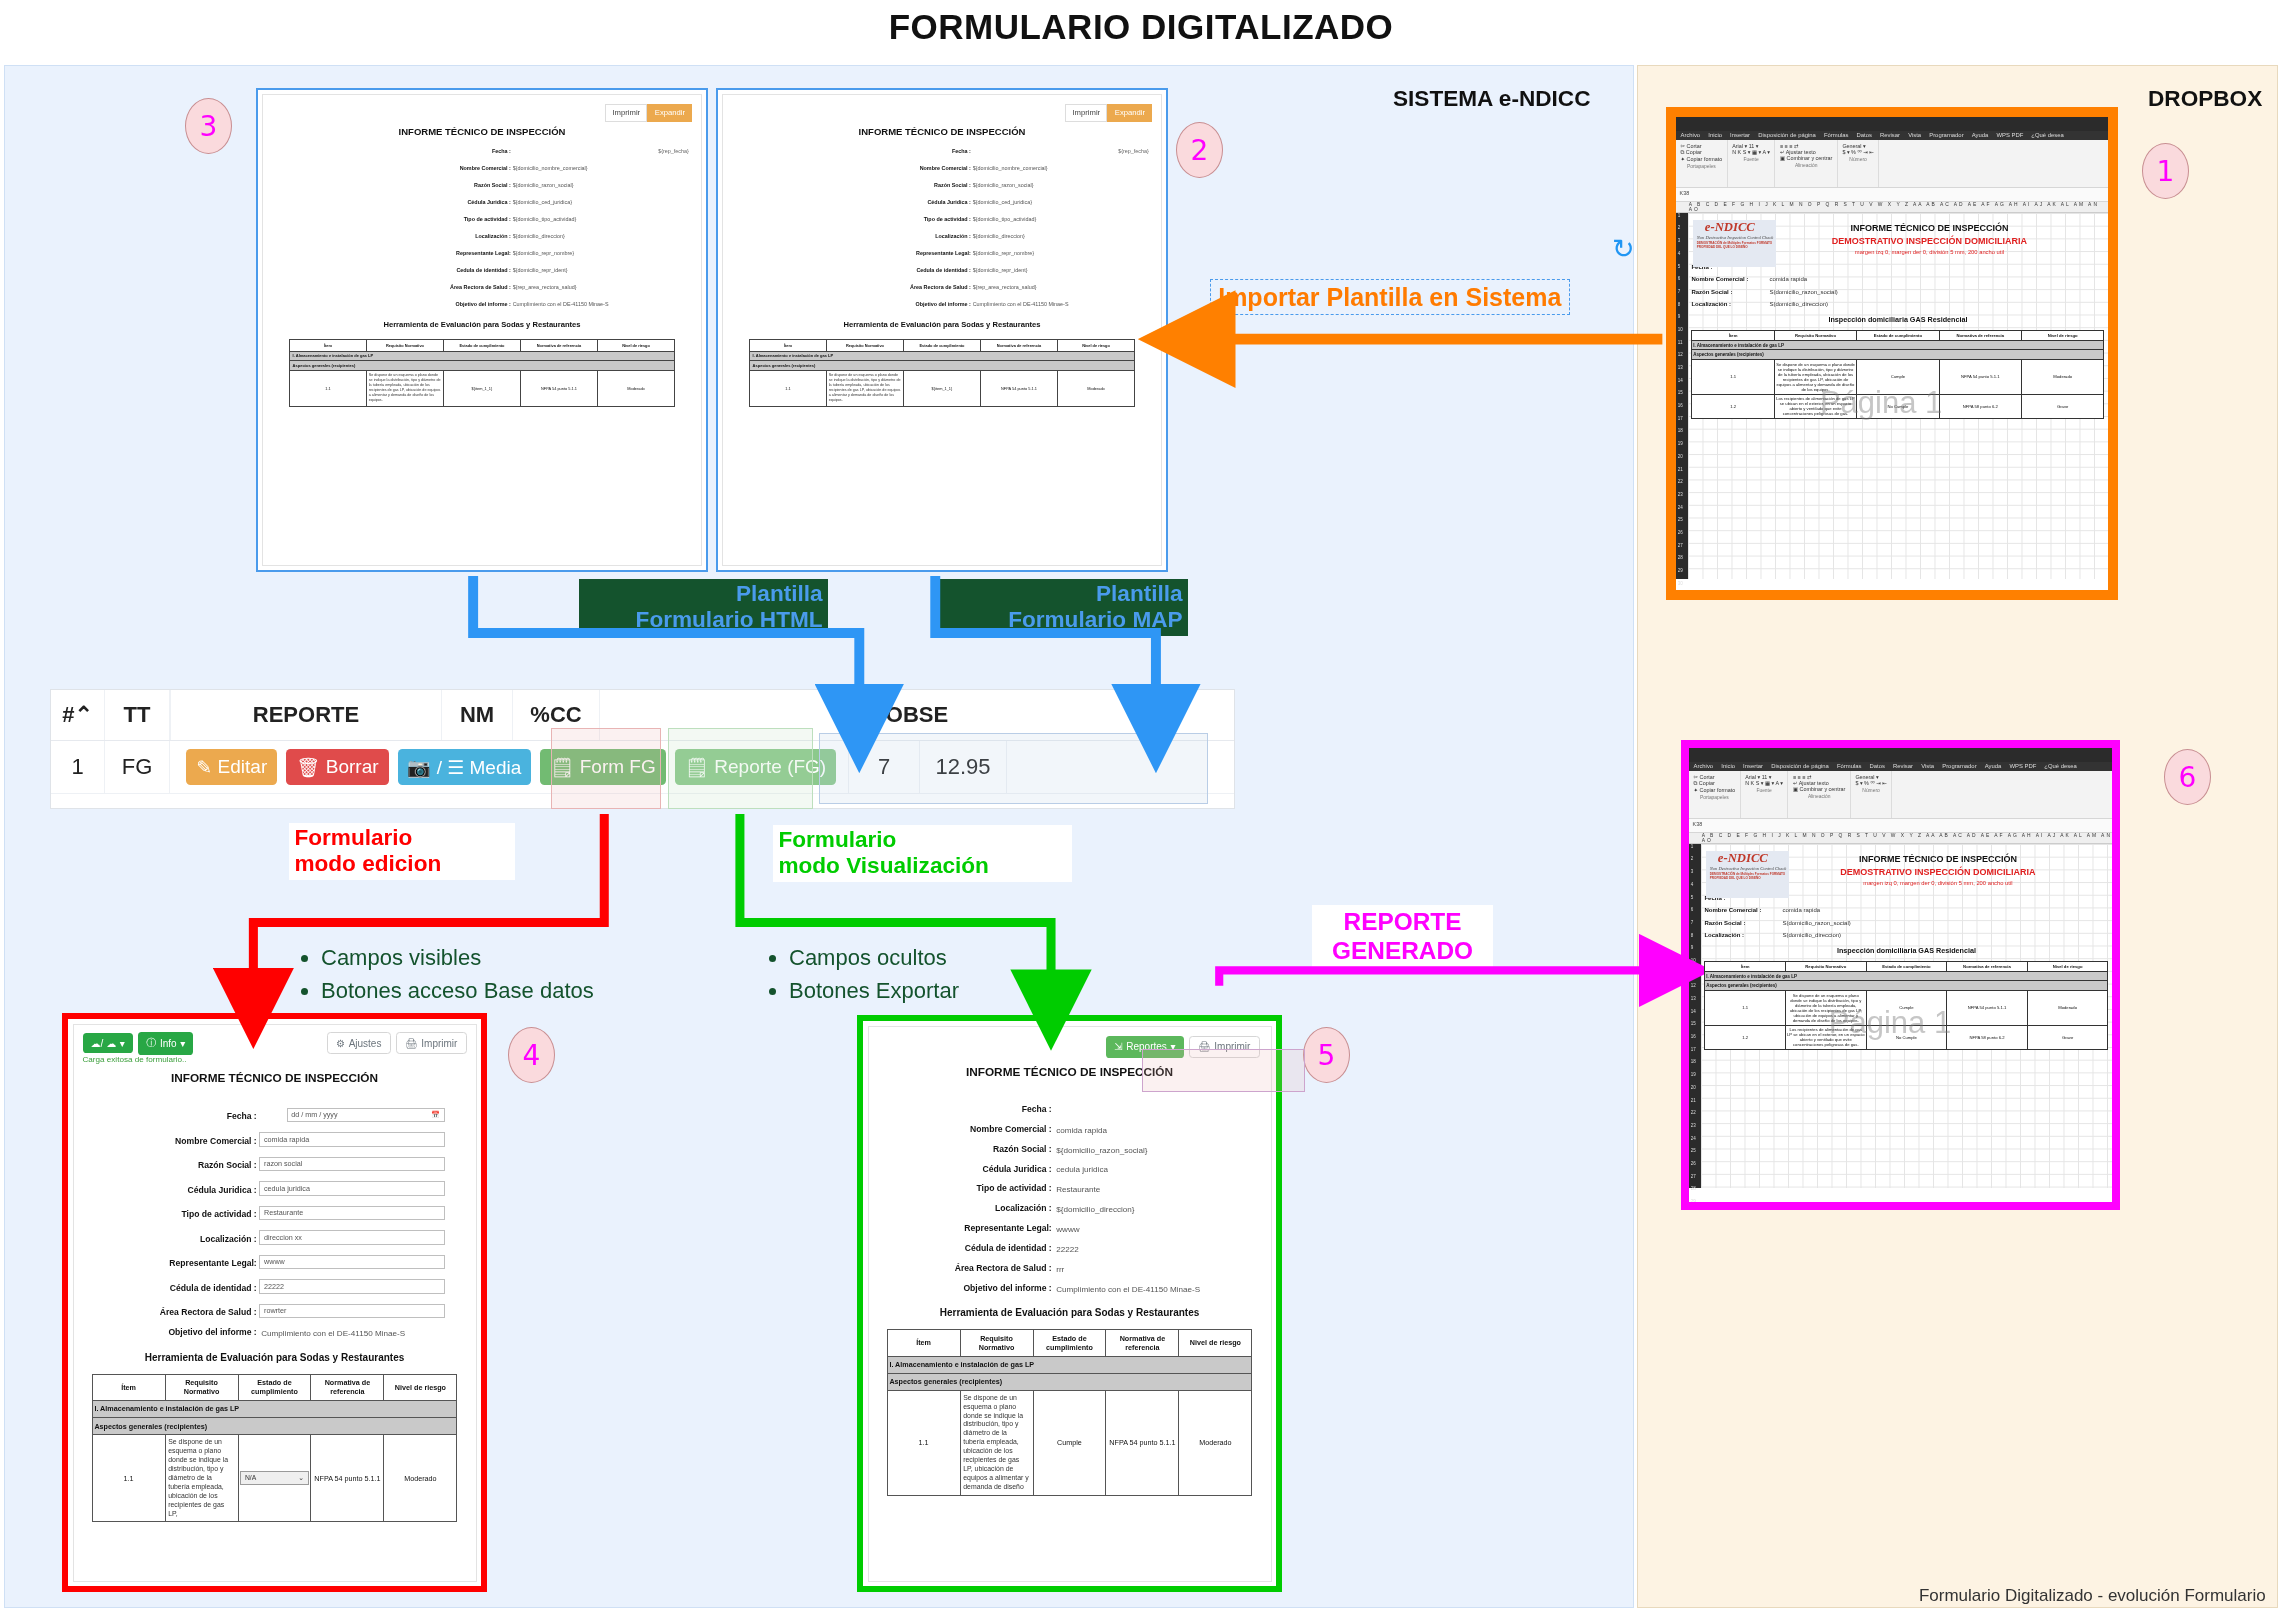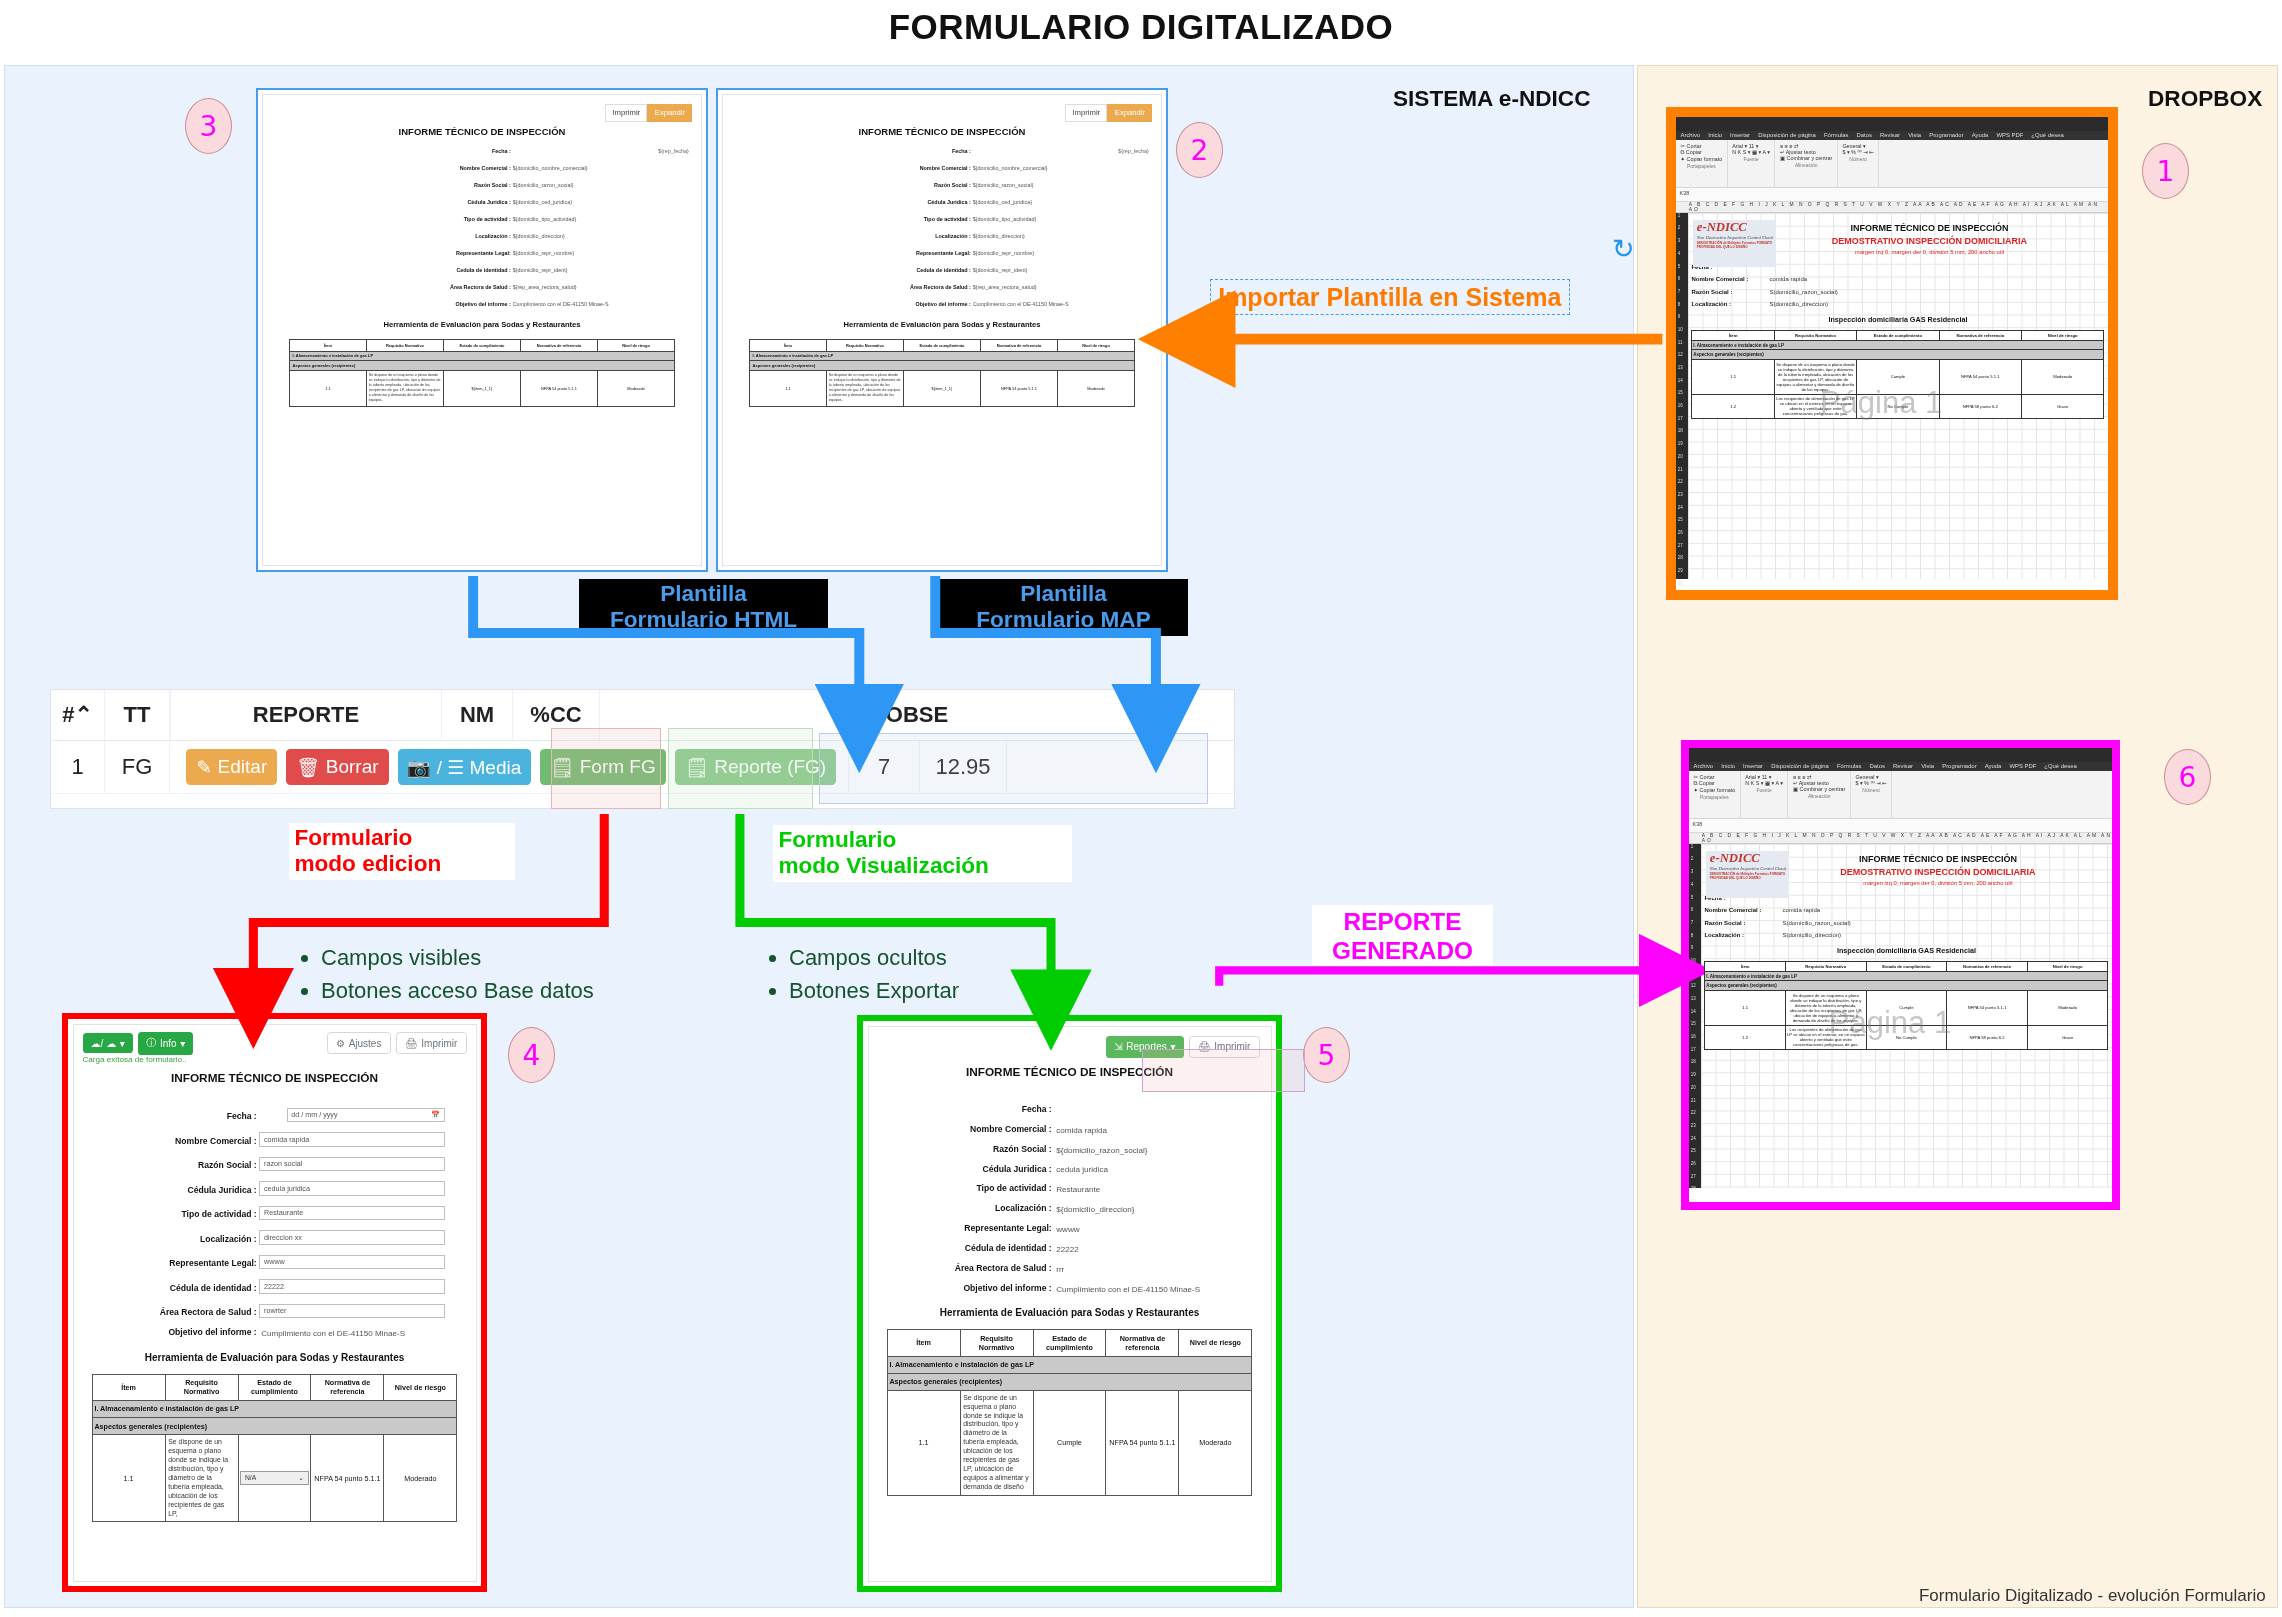--- a/index.html
+++ b/index.html
@@ -49,22 +49,22 @@
   .fld span{ color:#555; }
   .fld .right{ margin-left:auto; padding-right:12.7px; color:#666; }
   .doc-h2{ text-align:center; font-size:7.6px; font-weight:bold; margin-top:13.6px; color:#111;}
   table.mini{ border-collapse:collapse; width:88%; margin:10px auto 0; table-layout:fixed;}
   table.mini th, table.mini td{ border:0.7px solid #444; font-size:3.9px; padding:2.7px 0.9px; text-align:center; color:#111;}
   table.mini th{ font-weight:bold; }
   table.mini td.req{ text-align:left; font-size:3.7px; padding:2.7px 1.8px; line-height:1.35; color:#333;}
   tr.sec td{ background:#c9c9c9; text-align:left; font-weight:bold; font-size:4px; padding:1.8px 2.7px;}
   
   .lbl-blue{
-    position:absolute; background:#000000; color:#4a9bec;
-    font-size:22.6px; font-weight:bold; line-height:1.18; text-align:center; padding:1.8px 5.4px;
+    position:absolute; background:#14532d; color:#4a9bec;
+    font-size:22.6px; font-weight:bold; line-height:1.18; text-align:right; padding:1.8px 5.4px;
   }
   .lbl-red{
     position:absolute; background:#fff; color:#ff0000;
     font-size:22.6px; font-weight:bold; line-height:1.18; padding:1.8px 5.4px;
   }
   .lbl-green{
     position:absolute; background:#fff; color:#00cc00;
     font-size:22.6px; font-weight:bold; line-height:1.18; padding:1.8px 5.4px;
   }
   .lbl-magenta{
@@ -136,21 +136,21 @@
   .xl-formula{ background:#fafafa; border-bottom:0.9px solid #d6d6d6; height:13.6px; font-size:5.4px; color:#444; padding:1.8px 3.6px; }
   .xl-cols{ background:#efefef; border-bottom:0.9px solid #ccc; height:11px; font-size:4.9px; color:#333; display:flex; align-items:center; padding-left:12.7px; letter-spacing:2px;}
   .xl-sheet{ position:relative; background:#fff; }
   .xl-rows{ position:absolute; left:0; top:0; width:11.8px; height:100%; background:#2b2b2b; color:#ddd; font-size:4.5px; }
   .xl-rows div{ height:12.7px; padding-left:1.8px;}
   .xl-body{ margin-left:11.8px; position:relative; padding:2.7px 3.6px 0 3.6px;
             background-image:linear-gradient(to right,#e5e5e5 0.9px,transparent 0.9px),
                              linear-gradient(to bottom,#e5e5e5 0.9px,transparent 0.9px);
             background-size:14.5px 12.7px; height:100%; }
   .logo-ndicc{ position:absolute; left:5.4px; top:7.2px; width:83px; height:47px; background:#e4e9f2; }
-  .logo-ndicc .l1{ font-family:"Liberation Serif", serif; font-style:italic; font-size:12.7px; color:#c0392b; font-weight:bold; padding-left:3.6px;}
+  .logo-ndicc .l1{ font-family:"Liberation Serif", serif; font-style:italic; font-size:12.7px; color:#c0392b; font-weight:bold; padding-left:3.6px;margin-left:8px;}
   .logo-ndicc .l2{ font-family:"Liberation Serif", serif; font-style:italic; font-size:4.5px; color:#444; padding-left:3.6px; line-height:1.25;}
   .logo-ndicc .l3{ font-size:3.1px; color:#c0392b; font-weight:bold; padding-left:3.6px; line-height:1.3;}
   .xl-h1{ text-align:center; font-size:9px; font-weight:bold; color:#111; padding-top:7.2px; margin-left:63px;}
   .xl-h2{ text-align:center; font-size:9px; font-weight:bold; color:#e02020; margin-left:63px; margin-top:3.6px;}
   .xl-h3{ text-align:center; font-size:5.8px; color:#e02020; margin-left:63px; margin-top:2.7px;}
   .xl-f{ font-size:6px; font-weight:bold; color:#111; margin-top:6.3px; display:flex;}
   .xl-f .k{ width:78px; }
   .xl-f .v{ font-weight:normal; color:#333;}
   .xl-h4{ text-align:center; font-size:7.2px; font-weight:bold; margin-top:8.1px; color:#111;}
   table.xlt{ border-collapse:collapse; width:100%; margin-top:6.3px; table-layout:fixed; position:relative; z-index:2;}

